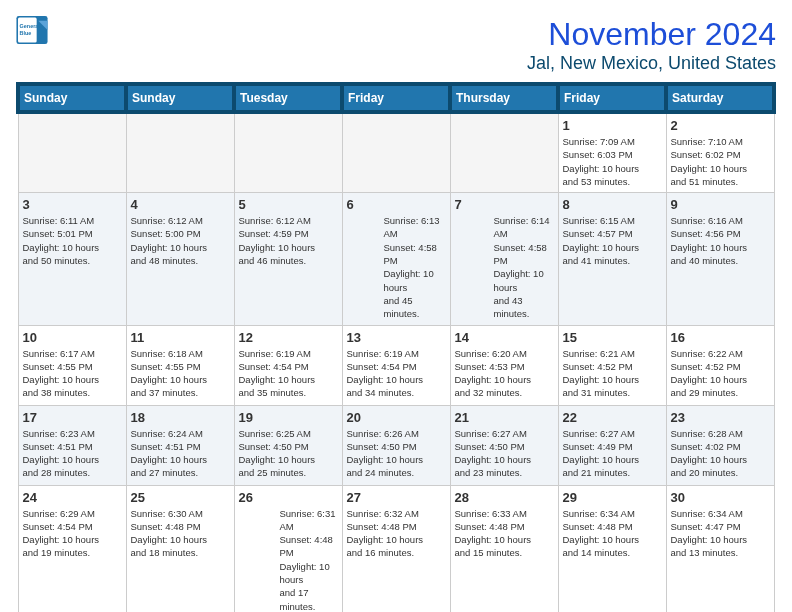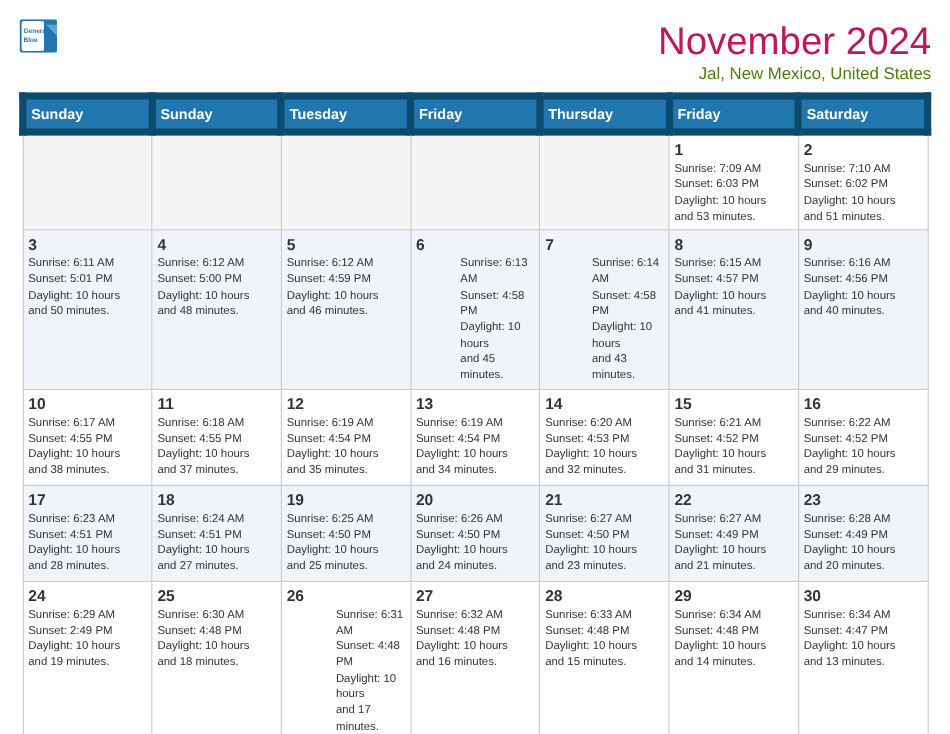--- a/index.html
+++ b/index.html
@@ -24,39 +24,39 @@
     .logo-icon {
       width: 32px;
       height: 28px;
     }
     .title-block {
       text-align: right;
     }
     .month-title {
       font-size: 32px;
       font-weight: normal;
-      color: #be185d;
+      color: #1d4ed8;
     }
     .location-subtitle {
-      font-size: 14px;
-      color: #4d7c0f;
+      font-size: 18px;
+      color: #0c4a6e;
     }
     table {
       width: 100%;
       border-collapse: collapse;
       table-layout: fixed;
     }
     th {
       background: #2176ae;
       color: #fff;
       font-size: 12px;
       font-weight: bold;
       padding: 5px 4px;
       text-align: left;
-      border: 6px solid #0c4a6e;
+      border: 4px solid #0c4a6e;
     }
     td {
       border: 1px solid #ccc;
       vertical-align: top;
       padding: 4px 4px;
       font-size: 10px;
       color: #333;
       height: 80px;
       background: #fff;
     }
@@ -275,30 +275,30 @@
         <td>
           <span class="day-number">22</span>
           <div class="day-info" style="white-space: pre-line;">Sunrise: 6:27 AM
 Sunset: 4:49 PM
 Daylight: 10 hours
 and 21 minutes.</div>
         </td>
         <td>
           <span class="day-number">23</span>
           <div class="day-info" style="white-space: pre-line;">Sunrise: 6:28 AM
-Sunset: 4:49 PM
+Sunset: 4:02 PM
 Daylight: 10 hours
 and 20 minutes.</div>
         </td>
       </tr>
       <tr>
         <td>
           <span class="day-number">24</span>
           <div class="day-info" style="white-space: pre-line;">Sunrise: 6:29 AM
-Sunset: 2:49 PM
+Sunset: 4:54 PM
 Daylight: 10 hours
 and 19 minutes.</div>
         </td>
         <td>
           <span class="day-number">25</span>
           <div class="day-info" style="white-space: pre-line;">Sunrise: 6:30 AM
 Sunset: 4:48 PM
 Daylight: 10 hours
 and 18 minutes.</div>
         </td>

